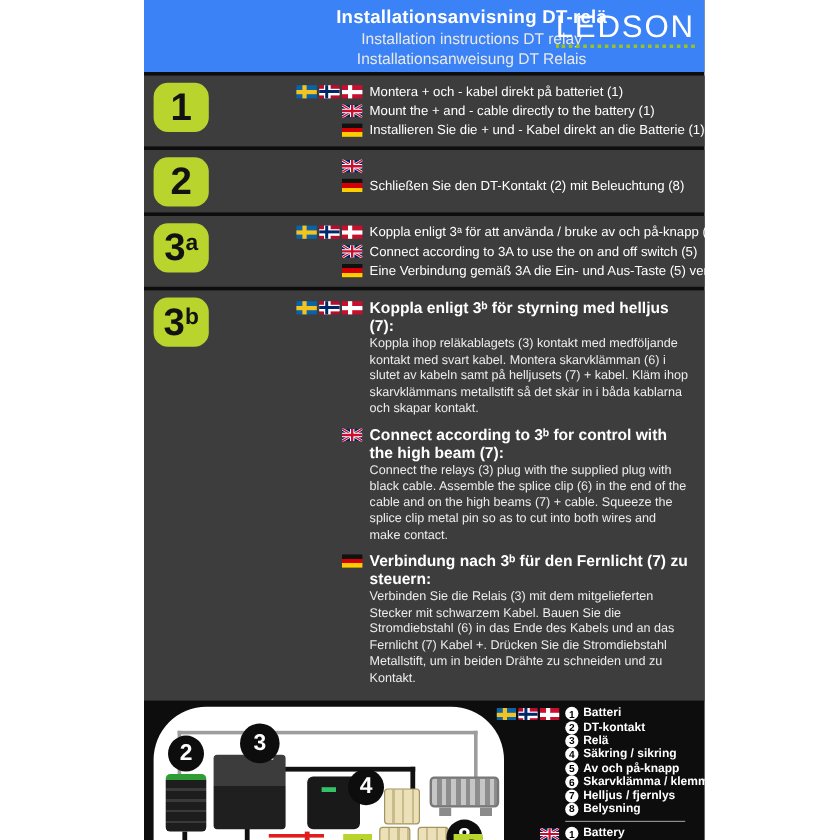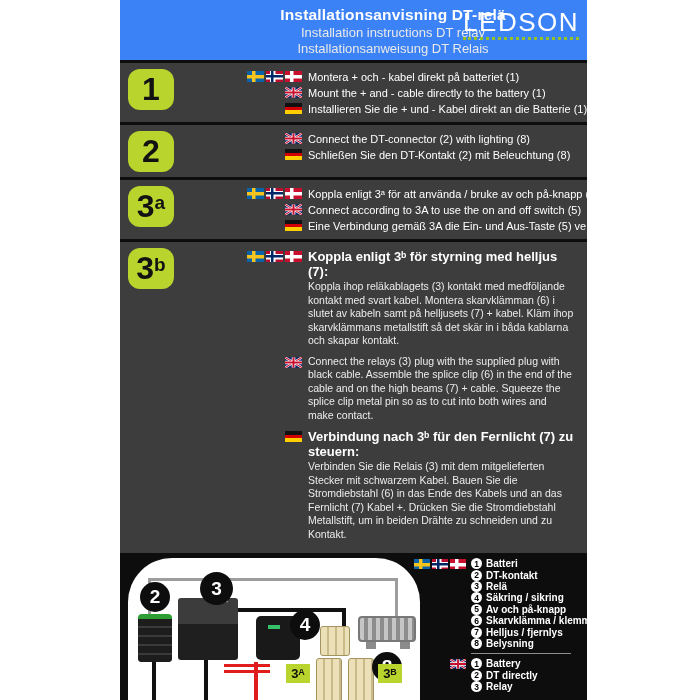--- a/index.html
+++ b/index.html
@@ -156,21 +156,20 @@
               <span class="flag flag-uk">
                   <svg viewBox="0 0 60 36">
                     <rect width="60" height="36" fill="#012169"></rect>
                     <path d="M0,0 60,36 M60,0 0,36" stroke="#fff" stroke-width="8"></path>
                     <path d="M0,0 60,36 M60,0 0,36" stroke="#C8102E" stroke-width="4"></path>
                     <path d="M30,0 V36 M0,18 H60" stroke="#fff" stroke-width="13"></path>
                     <path d="M30,0 V36 M0,18 H60" stroke="#C8102E" stroke-width="7"></path>
                   </svg>
                 </span>
             </span>
-            <span class="txt">Connect the DT-connector (2) with lighting (8)</span>
           </div>
           <div class="tline">
             <span class="flags">
               <span class="flag flag-de"></span>
             </span>
             <span class="txt">Schließen Sie den DT-Kontakt (2) mit Beleuchtung (8)</span>
           </div>
         </div>
       </div>
 
@@ -232,20 +231,21 @@
                   <svg viewBox="0 0 60 36">
                     <rect width="60" height="36" fill="#012169"></rect>
                     <path d="M0,0 60,36 M60,0 0,36" stroke="#fff" stroke-width="8"></path>
                     <path d="M0,0 60,36 M60,0 0,36" stroke="#C8102E" stroke-width="4"></path>
                     <path d="M30,0 V36 M0,18 H60" stroke="#fff" stroke-width="13"></path>
                     <path d="M30,0 V36 M0,18 H60" stroke="#C8102E" stroke-width="7"></path>
                   </svg>
                 </span>
             </span>
             <div class="btxt">
+              <div class="bhead">Connect according to 3ᵇ for control with the high beam (7):</div>
               <div class="bbody">Connect the relays (3) plug with the supplied plug with black cable. Assemble the splice clip (6) in the end of the cable and on the high beams (7) + cable. Squeeze the splice clip metal pin so as to cut into both wires and make contact.</div>
             </div>
           </div>
           <div class="block">
             <span class="flags">
               <span class="flag flag-de"></span>
             </span>
             <div class="btxt">
               <div class="bhead">Verbindung nach 3ᵇ für den Fernlicht (7) zu steuern:</div>
               <div class="bbody">Verbinden Sie die Relais (3) mit dem mitgelieferten Stecker mit schwarzem Kabel. Bauen Sie die Stromdiebstahl (6) in das Ende des Kabels und an das Fernlicht (7) Kabel +. Drücken Sie die Stromdiebstahl Metallstift, um in beiden Drähte zu schneiden und zu Kontakt.</div>

